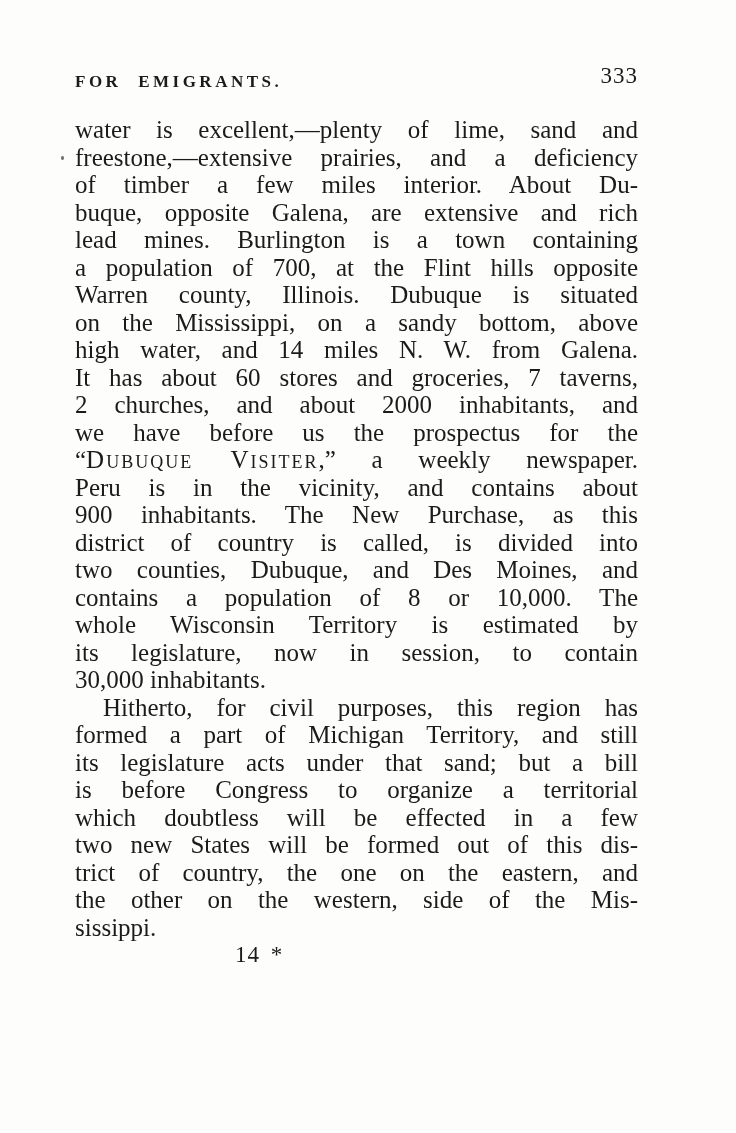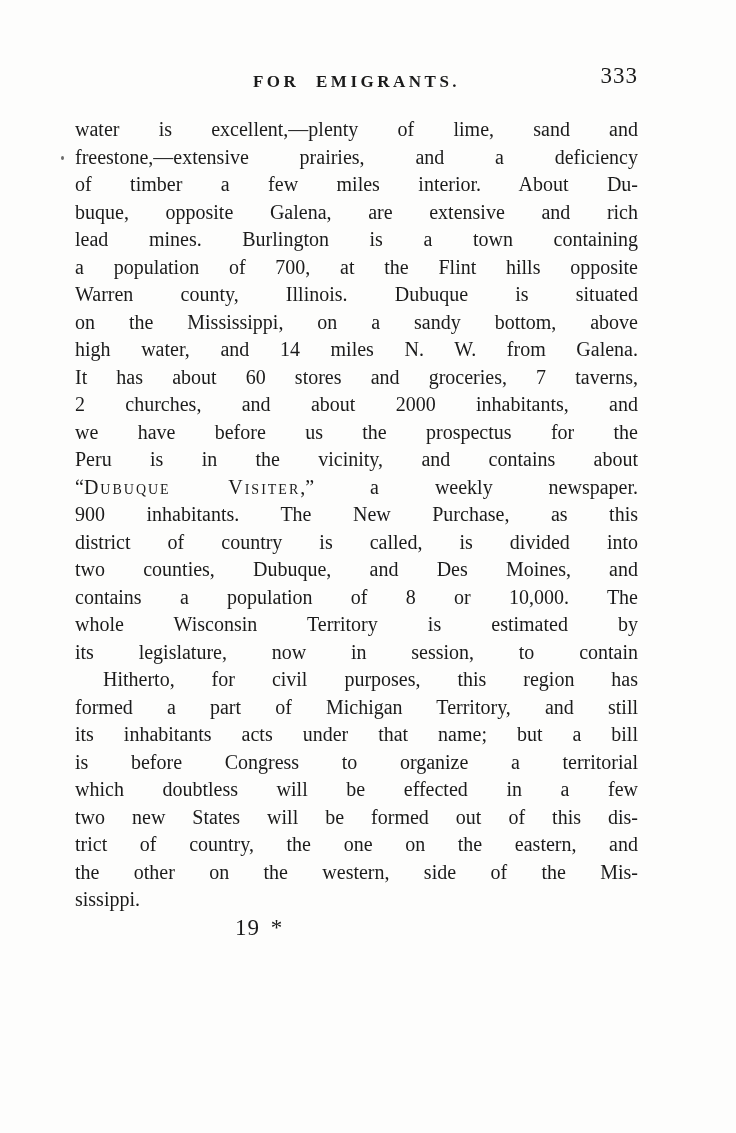--- a/index.html
+++ b/index.html
@@ -24,21 +24,21 @@
     left: 75px;
     top: 64px;
     width: 563px;
     height: 34px;
   }
   .header-title {
     position: absolute;
     left: 0;
     right: 0;
     top: 9px;
-    text-align: center;
+    text-align: left;
     font-size: 17px;
     font-weight: 700;
     letter-spacing: 3.5px;
     word-spacing: 9px;
     line-height: 1;
   }
   .page-number {
     position: absolute;
     right: 0;
     top: 0;
@@ -48,21 +48,21 @@
   }
   .text-block {
     position: absolute;
     left: 75px;
     top: 116px;
     width: 563px;
   }
   .line {
     height: 27.5px;
     line-height: 27.5px;
-    font-size: 20px;
+    font-size: 25px;
     white-space: normal;
     text-align: justify;
     text-justify: inter-word;
   }
   .line.just {
     text-align-last: justify;
   }
   .line.indent {
     text-indent: 28px;
   }
@@ -107,36 +107,37 @@
         <div class="line just">of timber a few miles interior.  About Du-</div>
         <div class="line just">buque, opposite Galena, are extensive and rich</div>
         <div class="line just">lead mines.  Burlington is a town containing</div>
         <div class="line just">a population of 700, at the Flint hills opposite</div>
         <div class="line just">Warren county, Illinois.  Dubuque is situated</div>
         <div class="line just">on the Mississippi, on a sandy bottom, above</div>
         <div class="line just">high water, and 14 miles N. W. from Galena.</div>
         <div class="line just">It has about 60 stores and groceries, 7 taverns,</div>
         <div class="line just">2 churches, and about 2000 inhabitants, and</div>
         <div class="line just">we have before us the prospectus for the</div>
+        <div class="line just"><span>“</span><span class="smallcaps">Dubuque Visiter</span><span>,” a weekly newspaper.</span></div>
         <div class="line just">Peru is in the vicinity, and contains about</div>
-        <div class="line just"><span>“</span><span class="smallcaps">Dubuque Visiter</span><span>,” a weekly newspaper.</span></div>
         <div class="line just">900 inhabitants.  The New Purchase, as this</div>
         <div class="line just">district of country is called, is divided into</div>
         <div class="line just">two counties, Dubuque, and Des Moines, and</div>
         <div class="line just">contains a population of 8 or 10,000.  The</div>
         <div class="line just">whole Wisconsin Territory is estimated by</div>
         <div class="line just">its legislature, now in session, to contain</div>
+        <div class="line">30,000 inhabitants.</div>
       </div>
       <div>
         <div class="line just indent">Hitherto, for civil purposes, this region has</div>
         <div class="line just">formed a part of Michigan Territory, and still</div>
-        <div class="line just">its inhabitants acts under that name; but a bill</div>
+        <div class="line just">its legislature acts under that sand; but a bill</div>
         <div class="line just">is before Congress to organize a territorial</div>
         <div class="line just">which doubtless will be effected in a few</div>
         <div class="line just">two new States will be formed out of this dis-</div>
         <div class="line just">trict of country, the one on the eastern, and</div>
         <div class="line just">the other on the western, side of the Mis-</div>
         <div class="line">sissippi.</div>
       </div>
-      <div class="signature">19 *</div>
+      <div class="signature">14 *</div>
     </div>
 
 </div>
 
 </body></html>

